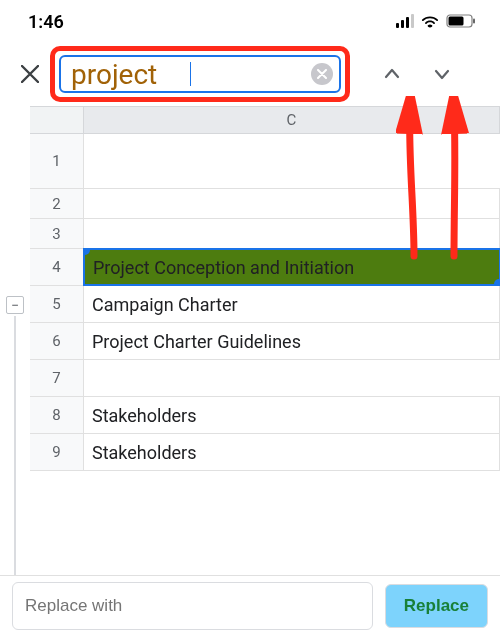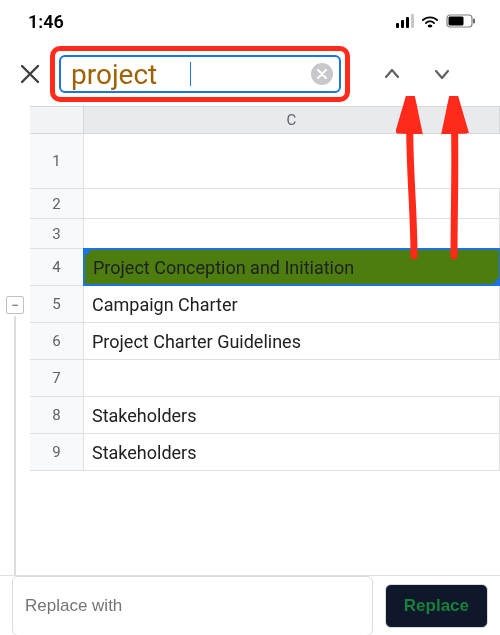--- a/index.html
+++ b/index.html
@@ -181,33 +181,33 @@
     height: 60px;
     border-top:1px solid #e0e0e0;
     display:flex;
     align-items:center;
     padding: 8px 12px;
     gap: 12px;
     background:#fff;
   }
   .replace-input {
     flex: 1;
-    height: 60px;
+    height: 48px;
     border:1px solid #dadce0;
     border-radius:6px;
     padding:8px 12px;
     font-size:17px;
     color:#8b5cf6;
     outline:none;
   }
   .btn {
     height: 44px;
     border:1px solid #dadce0;
     border-radius:6px;
-    background:#0f172a;
+    background:#7dd3fc;
     padding: 0 18px;
     font-size:17px;
     font-weight:600;
     color:#188038;
     cursor:pointer;
   }
   .btn.all { padding: 0 22px; }
 
   
   .arrow {

